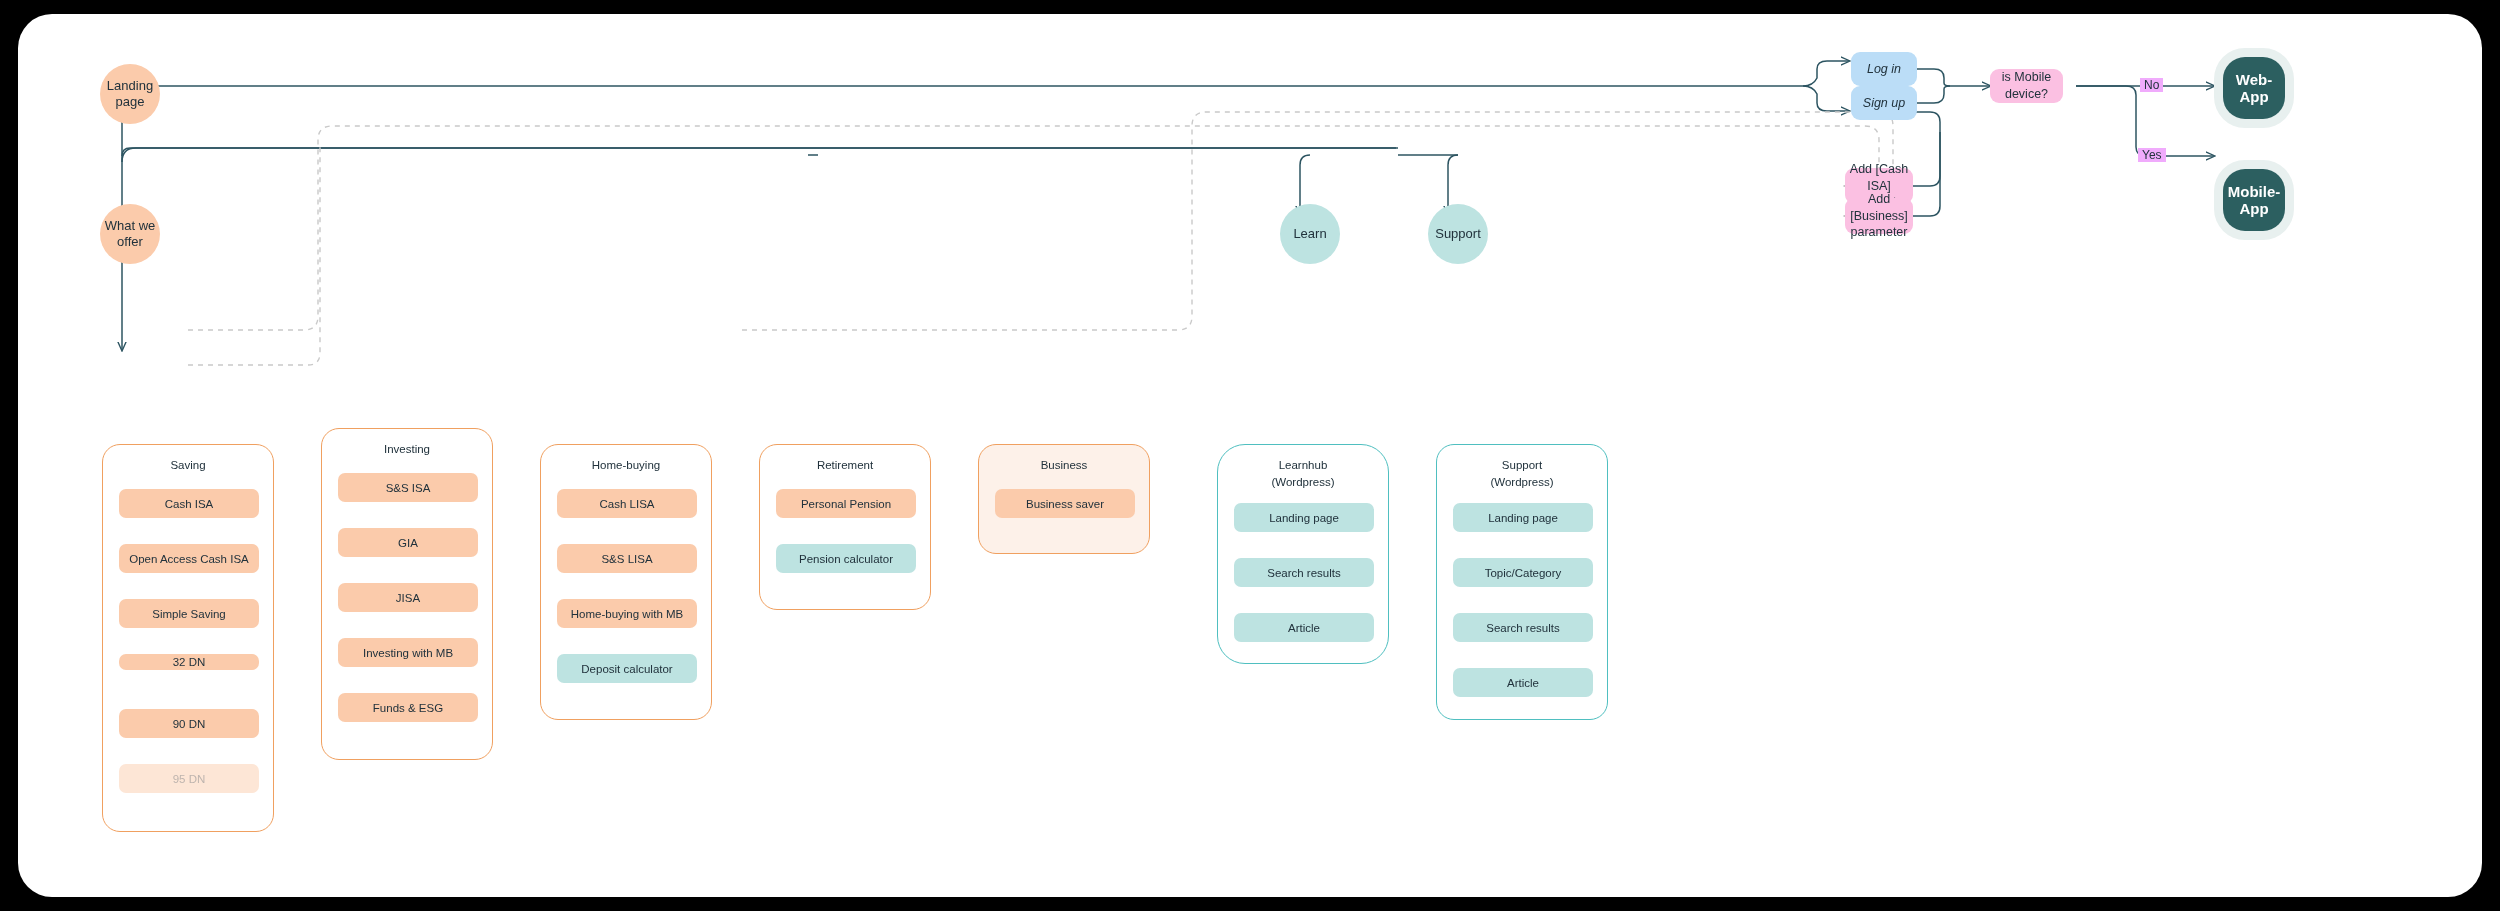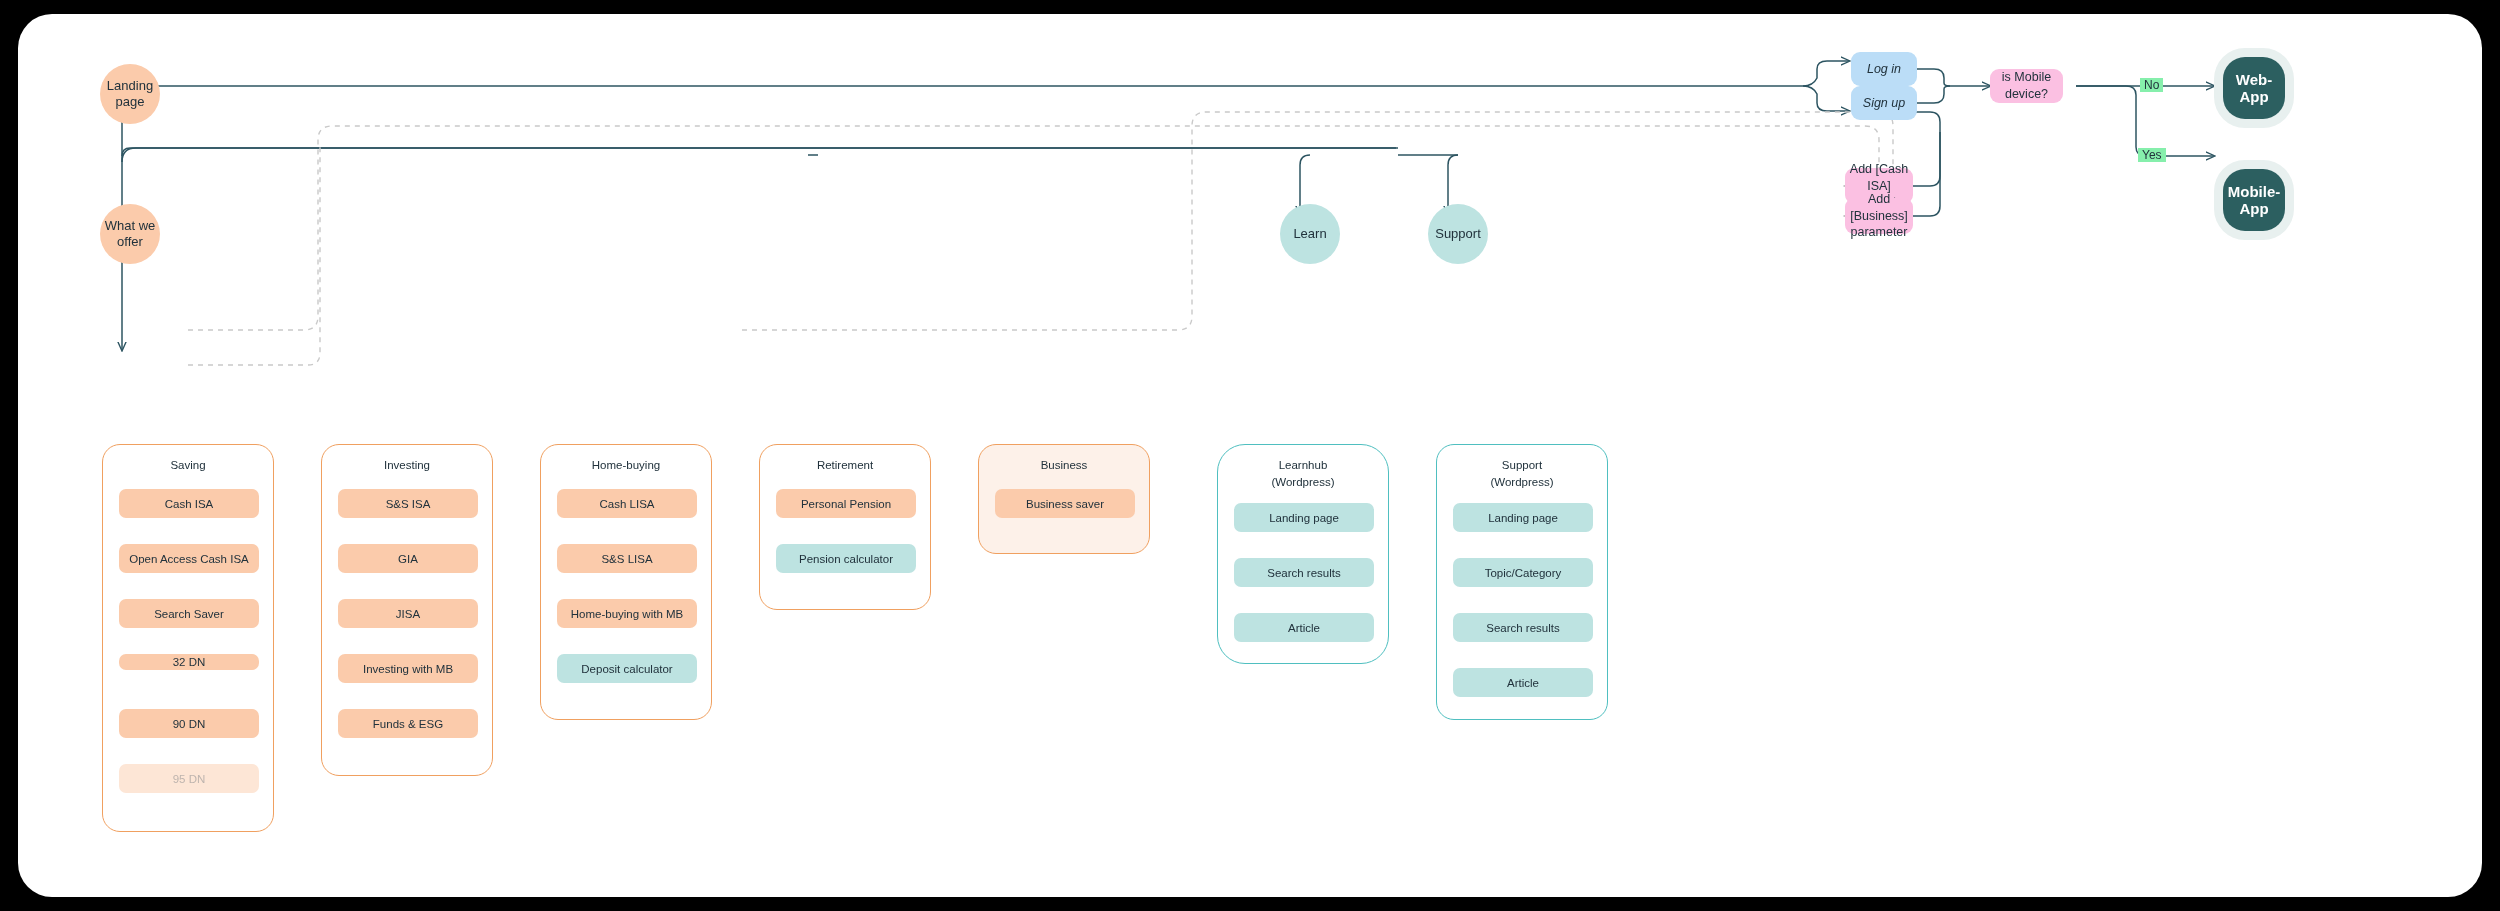--- a/index.html
+++ b/index.html
@@ -28,21 +28,21 @@
   .card.orange{border:1.6px solid #F0A060;}
   .card.orange.tint{background:#FDF1E9;}
   .card.tealb{border:1.6px solid #4FBFC0;}
   .card-title{position:absolute;left:0;right:0;top:12px;text-align:center;font-size:11.5px;color:#21323c;line-height:1.5;}
   .item{position:absolute;box-sizing:border-box;border-radius:7px;display:flex;align-items:center;justify-content:center;
         text-align:center;font-size:11.5px;color:#21323c;}
   .item.peach{background:#FBCBAB;}
   .item.peachfade{background:#FDE6D6;color:#BEB4AE;text-align:center;}
   .item.tealit{background:#BDE3E1;}
 
-  .edgelabel{position:absolute;font-size:12px;color:#21323c;background:#86efac;padding:0 4px;}
+  .edgelabel{position:absolute;font-size:12px;color:#21323c;background:#f0abfc;padding:0 4px;}
 </style>
 </head>
 <body>
 
 <div id="stage">
   <div id="canvas">
 
     <svg id="svgwrap" viewBox="0 0 2464 883" preserveAspectRatio="none">
       <defs>
         <marker id="ah" viewBox="0 0 10 10" refX="8" refY="5" markerWidth="7" markerHeight="7" orient="auto-start-reverse">
@@ -143,26 +143,26 @@
       <span>Mobile-App</span>
     </div>
 
     <div id="groups">
         <div class="card orange" style="left: 84px; top: 430px; width: 172px; height: 388px;">
           <div class="card-title">
             <div>Saving</div>
           </div>
           <div class="item peach" style="left: 16px; width: 140px; height: 29px; top: 44px;">Cash ISA</div>
           <div class="item peach" style="left: 16px; width: 140px; height: 29px; top: 99px;">Open Access Cash ISA</div>
-          <div class="item peach" style="left: 16px; width: 140px; height: 29px; top: 154px;">Search Saver</div>
+          <div class="item peach" style="left: 16px; width: 140px; height: 29px; top: 154px;">Simple Saving</div>
           <div class="item peach" style="left: 16px; width: 140px; height: 16px; top: 209px;">32 DN</div>
           <div class="item peach" style="left: 16px; width: 140px; height: 29px; top: 264px;">90 DN</div>
           <div class="item peachfade" style="left: 16px; width: 140px; height: 29px; top: 319px;">95 DN</div>
         </div>
-        <div class="card orange" style="left: 303px; top: 430px; width: 172px; height: 332px;">
+        <div class="card orange" style="left: 303px; top: 414px; width: 172px; height: 332px;">
           <div class="card-title">
             <div>Investing</div>
           </div>
           <div class="item peach" style="left: 16px; width: 140px; height: 29px; top: 44px;">S&amp;S ISA</div>
           <div class="item peach" style="left: 16px; width: 140px; height: 29px; top: 99px;">GIA</div>
           <div class="item peach" style="left: 16px; width: 140px; height: 29px; top: 154px;">JISA</div>
           <div class="item peach" style="left: 16px; width: 140px; height: 29px; top: 209px;">Investing with MB</div>
           <div class="item peach" style="left: 16px; width: 140px; height: 29px; top: 264px;">Funds &amp; ESG</div>
         </div>
         <div class="card orange" style="left: 522px; top: 430px; width: 172px; height: 276px;">

